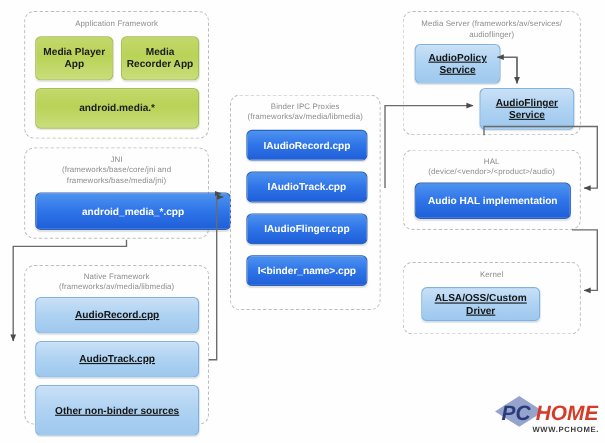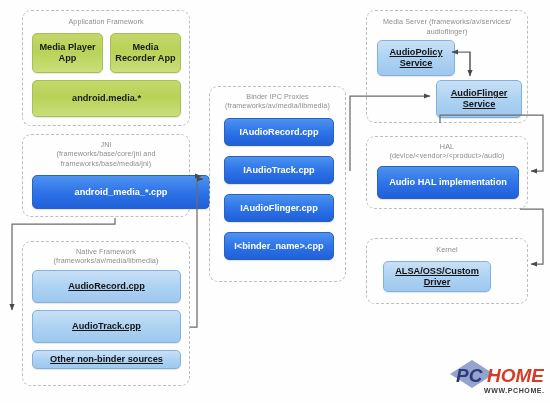--- a/index.html
+++ b/index.html
@@ -110,21 +110,21 @@
     <div class="group-title" style="top:5px;">JNI</div>
     <div class="group-title" style="top:14px; padding:0 12px;">(frameworks/base/core/jni and frameworks/base/media/jni)</div>
     <div class="node blue-dark" style="left:9px; top:40px; width:178px; height:34px;">android_media_*.cpp</div>
   </div>
 
   <div class="group" style="left:22px; top:241px; width:168px; height:145px;">
     <div class="group-title" style="top:5px;">Native Framework</div>
     <div class="group-title" style="top:14px;">(frameworks/av/media/libmedia)</div>
     <div class="node blue-light" style="left:9px; top:28px; width:149px; height:33px;">AudioRecord.cpp</div>
     <div class="node blue-light" style="left:9px; top:68px; width:149px; height:33px;">AudioTrack.cpp</div>
-    <div class="node blue-light" style="left:9px; top:108px; width:149px; height:19px;">Other non-binder sources</div>
+    <div class="node blue-light" style="left:9px; top:108px; width:149px; height:46px;">Other non-binder sources</div>
   </div>
 
   <div class="group" style="left:209px; top:86px; width:137px; height:196px;">
     <div class="group-title" style="top:5px;">Binder IPC Proxies</div>
     <div class="group-title" style="top:14px;">(frameworks/av/media/libmedia)</div>
     <div class="node blue-dark" style="left:14px; top:31px; width:110px; height:28px;">IAudioRecord.cpp</div>
     <div class="node blue-dark" style="left:14px; top:69px; width:110px; height:28px;">IAudioTrack.cpp</div>
     <div class="node blue-dark" style="left:14px; top:107px; width:110px; height:28px;">IAudioFlinger.cpp</div>
     <div class="node blue-dark" style="left:14px; top:145px; width:110px; height:28px;">I&lt;binder_name&gt;.cpp</div>
   </div>

